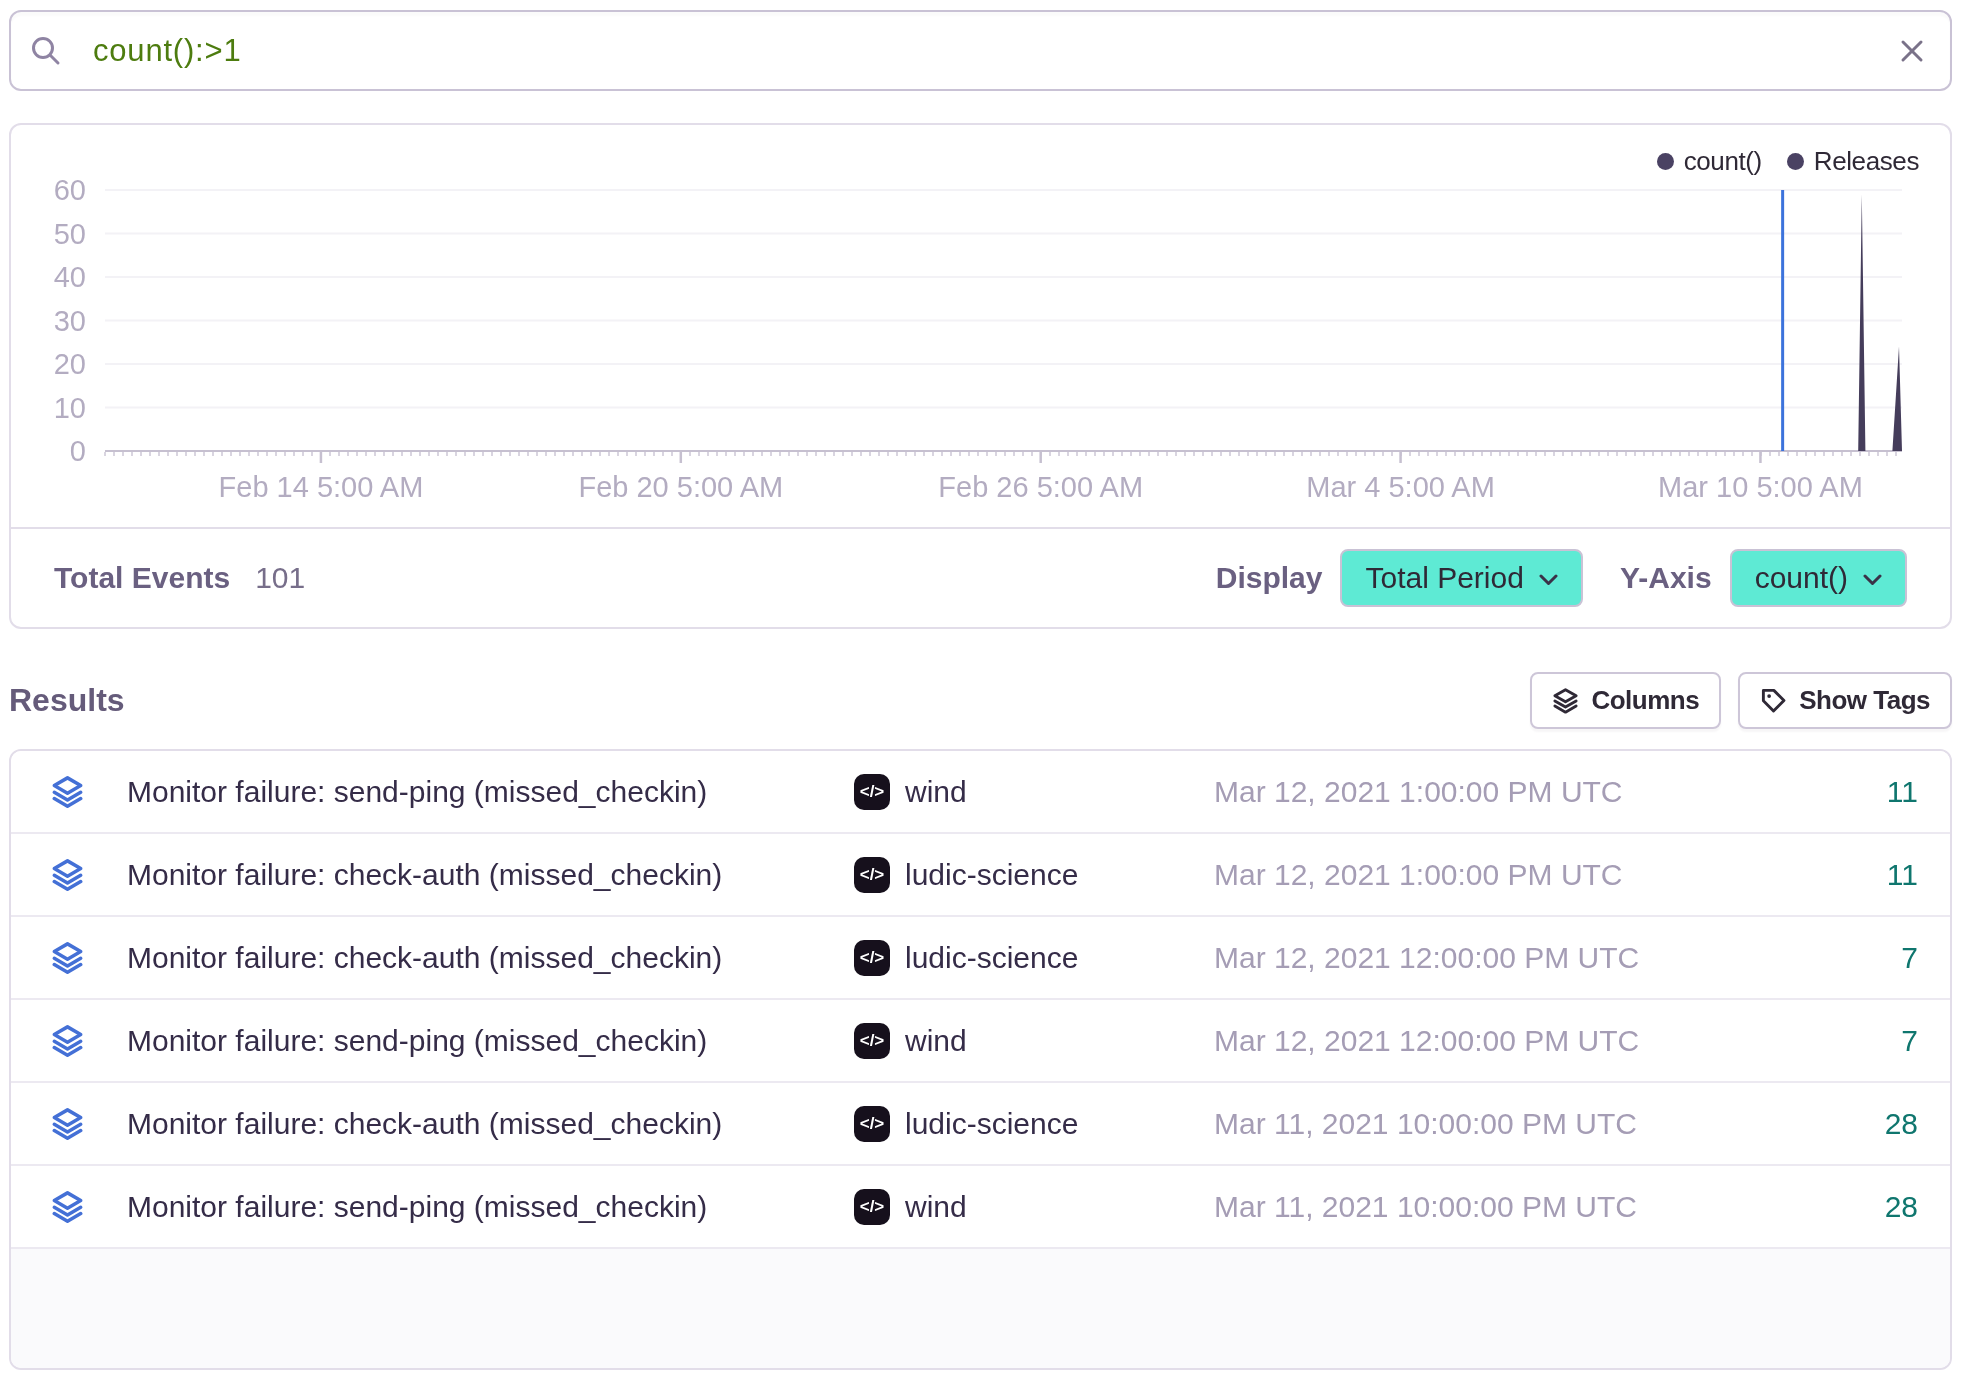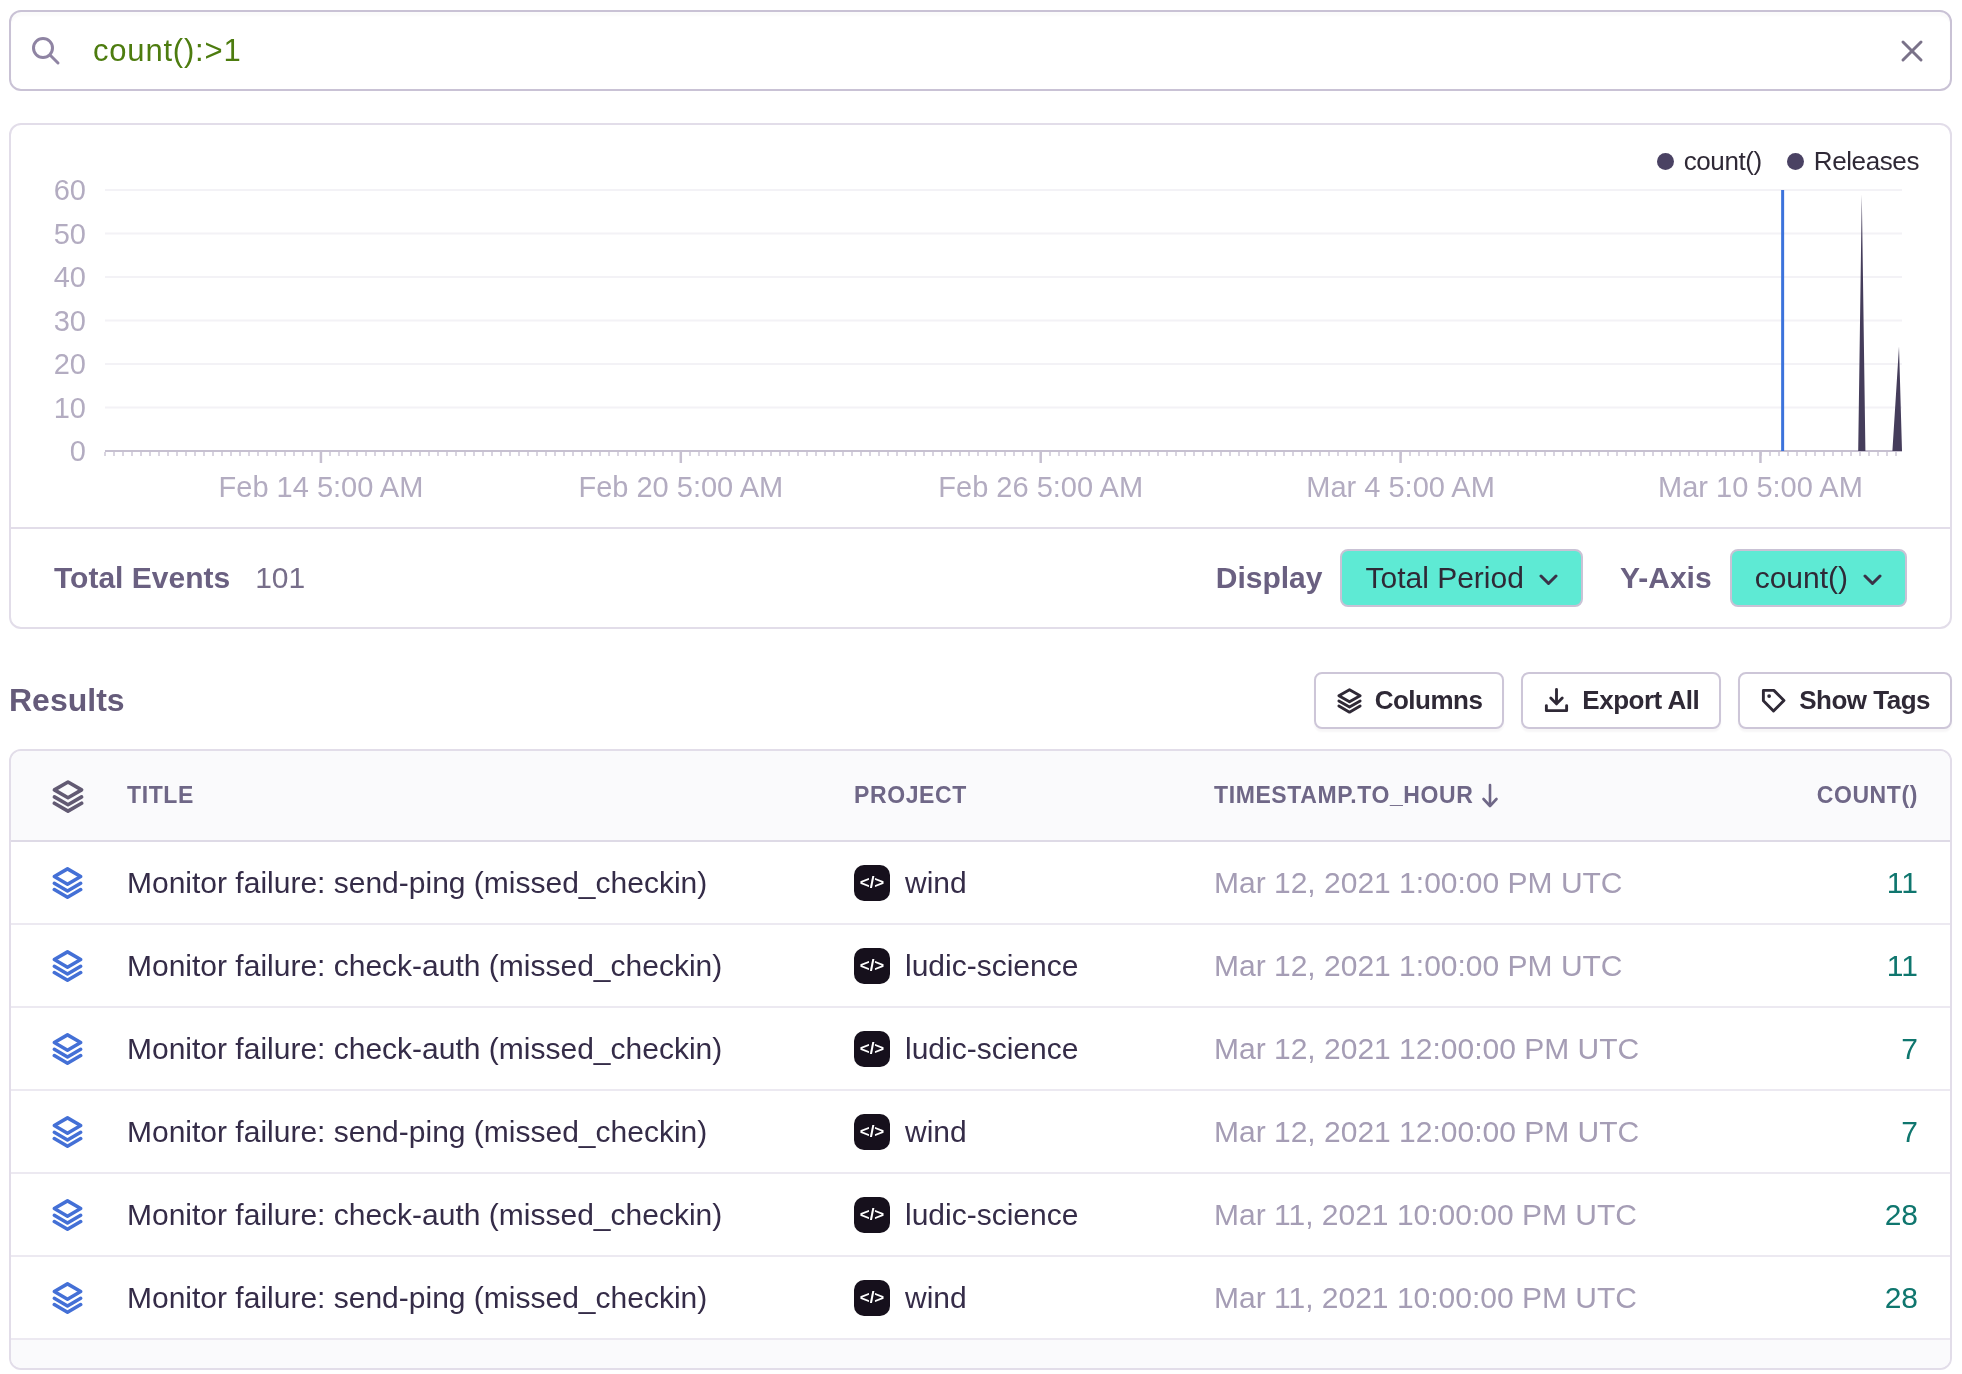--- a/index.html
+++ b/index.html
@@ -415,59 +415,30 @@
             <path d="M8 1.6 L14.3 5.2 L8 8.8 L1.7 5.2 Z" stroke="#2f2936" stroke-width="1.7" stroke-linejoin="round"></path>
             <path d="M1.7 8.3 L8 11.9 L14.3 8.3" stroke="#2f2936" stroke-width="1.7" stroke-linecap="round" stroke-linejoin="round"></path>
             <path d="M1.7 11.3 L8 14.9 L14.3 11.3" stroke="#2f2936" stroke-width="1.7" stroke-linecap="round" stroke-linejoin="round"></path>
           </svg>
         </span>
         <span>Columns</span>
       </button>
       <button class="action-button">
         <span class="btn-icon">
           <svg width="27" height="27" viewBox="0 0 16 16" fill="none">
-            <path d="M8 1.5 V9.5" stroke="#2f2936" stroke-width="1.7" stroke-linecap="round"></path>
-            <path d="M4.6 6.5 L8 10 L11.4 6.5" stroke="#2f2936" stroke-width="1.7" stroke-linecap="round" stroke-linejoin="round"></path>
-            <path d="M2 11 V14 H14 V11" stroke="#2f2936" stroke-width="1.7" stroke-linecap="round" stroke-linejoin="round"></path>
-          </svg>
-        </span>
-        <span>Export All</span>
-      </button>
-      <button class="action-button">
-        <span class="btn-icon">
-          <svg width="27" height="27" viewBox="0 0 16 16" fill="none">
             <path d="M2 2 H8.2 L14.2 8 L8 14.2 L2 8.2 Z" stroke="#2f2936" stroke-width="1.7" stroke-linejoin="round"></path>
             <circle cx="5.4" cy="5.4" r="1.1" fill="#2f2936"></circle>
           </svg>
         </span>
         <span>Show Tags</span>
       </button>
     </div>
   </div>
 
   <div class="panel table-panel">
-    <div class="t-grid t-header">
-      <span class="icon-cell">
-        <svg width="34" height="34" viewBox="0 0 16 16" fill="none">
-          <path d="M8 1.4 L14.4 5.1 L8 8.8 L1.6 5.1 Z" stroke="#625a73" stroke-width="1.7" stroke-linejoin="round"></path>
-          <path d="M1.6 8.4 L8 12.1 L14.4 8.4" stroke="#625a73" stroke-width="1.7" stroke-linecap="round" stroke-linejoin="round"></path>
-          <path d="M1.6 11.4 L8 15.1 L14.4 11.4" stroke="#625a73" stroke-width="1.7" stroke-linecap="round" stroke-linejoin="round"></path>
-        </svg>
-      </span>
-      <span class="hcell">TITLE</span>
-      <span class="hcell">PROJECT</span>
-      <span class="hcell sorted">
-        <span>TIMESTAMP.TO_HOUR</span>
-        <svg width="18" height="26" viewBox="0 0 18 26" fill="none">
-          <path d="M9 2 V22" stroke="#6f6787" stroke-width="2.6" stroke-linecap="round"></path>
-          <path d="M2.5 16 L9 23 L15.5 16" stroke="#6f6787" stroke-width="2.6" stroke-linecap="round" stroke-linejoin="round"></path>
-        </svg>
-      </span>
-      <span class="hcell" style="justify-self:end">COUNT()</span>
-    </div>
 
     <div class="t-grid t-row">
       <span class="icon-cell">
         <svg width="33" height="33" viewBox="0 0 16 16" fill="none">
           <path d="M8 1.4 L14.4 5.1 L8 8.8 L1.6 5.1 Z" stroke="#4470d6" stroke-width="1.7" stroke-linejoin="round"></path>
           <path d="M1.6 8.4 L8 12.1 L14.4 8.4" stroke="#4470d6" stroke-width="1.7" stroke-linecap="round" stroke-linejoin="round"></path>
           <path d="M1.6 11.4 L8 15.1 L14.4 11.4" stroke="#4470d6" stroke-width="1.7" stroke-linecap="round" stroke-linejoin="round"></path>
         </svg>
       </span>
       <span class="cell-title">Monitor failure: send-ping (missed_checkin)</span>

